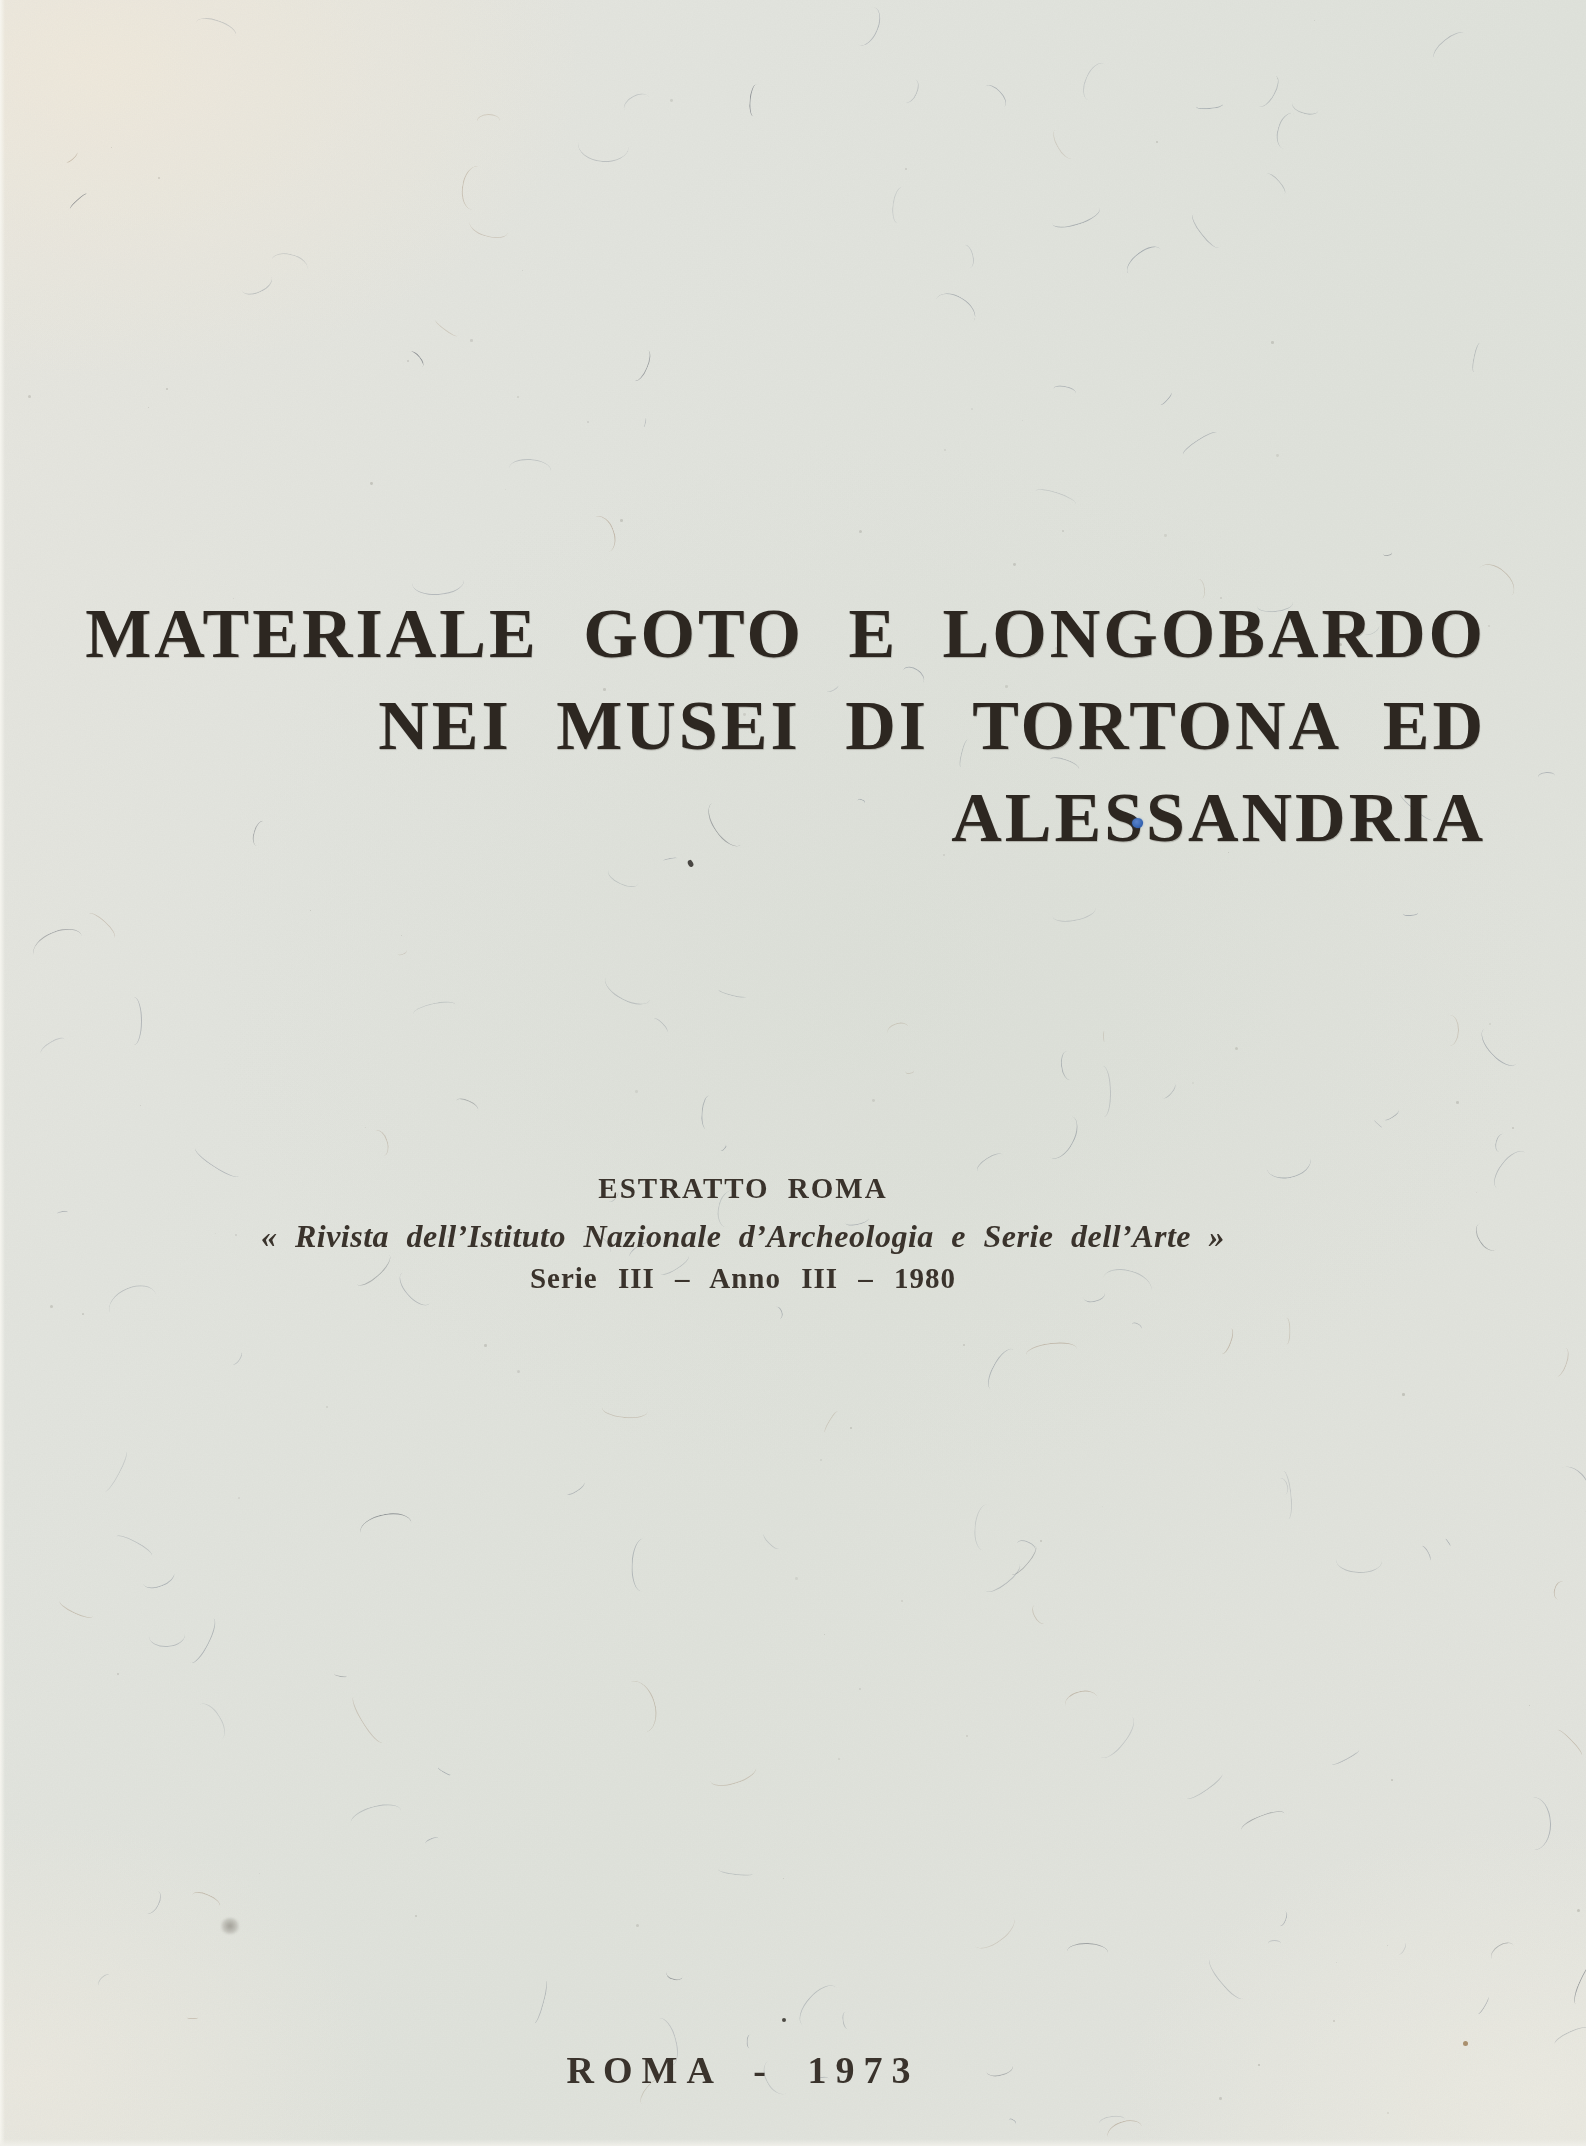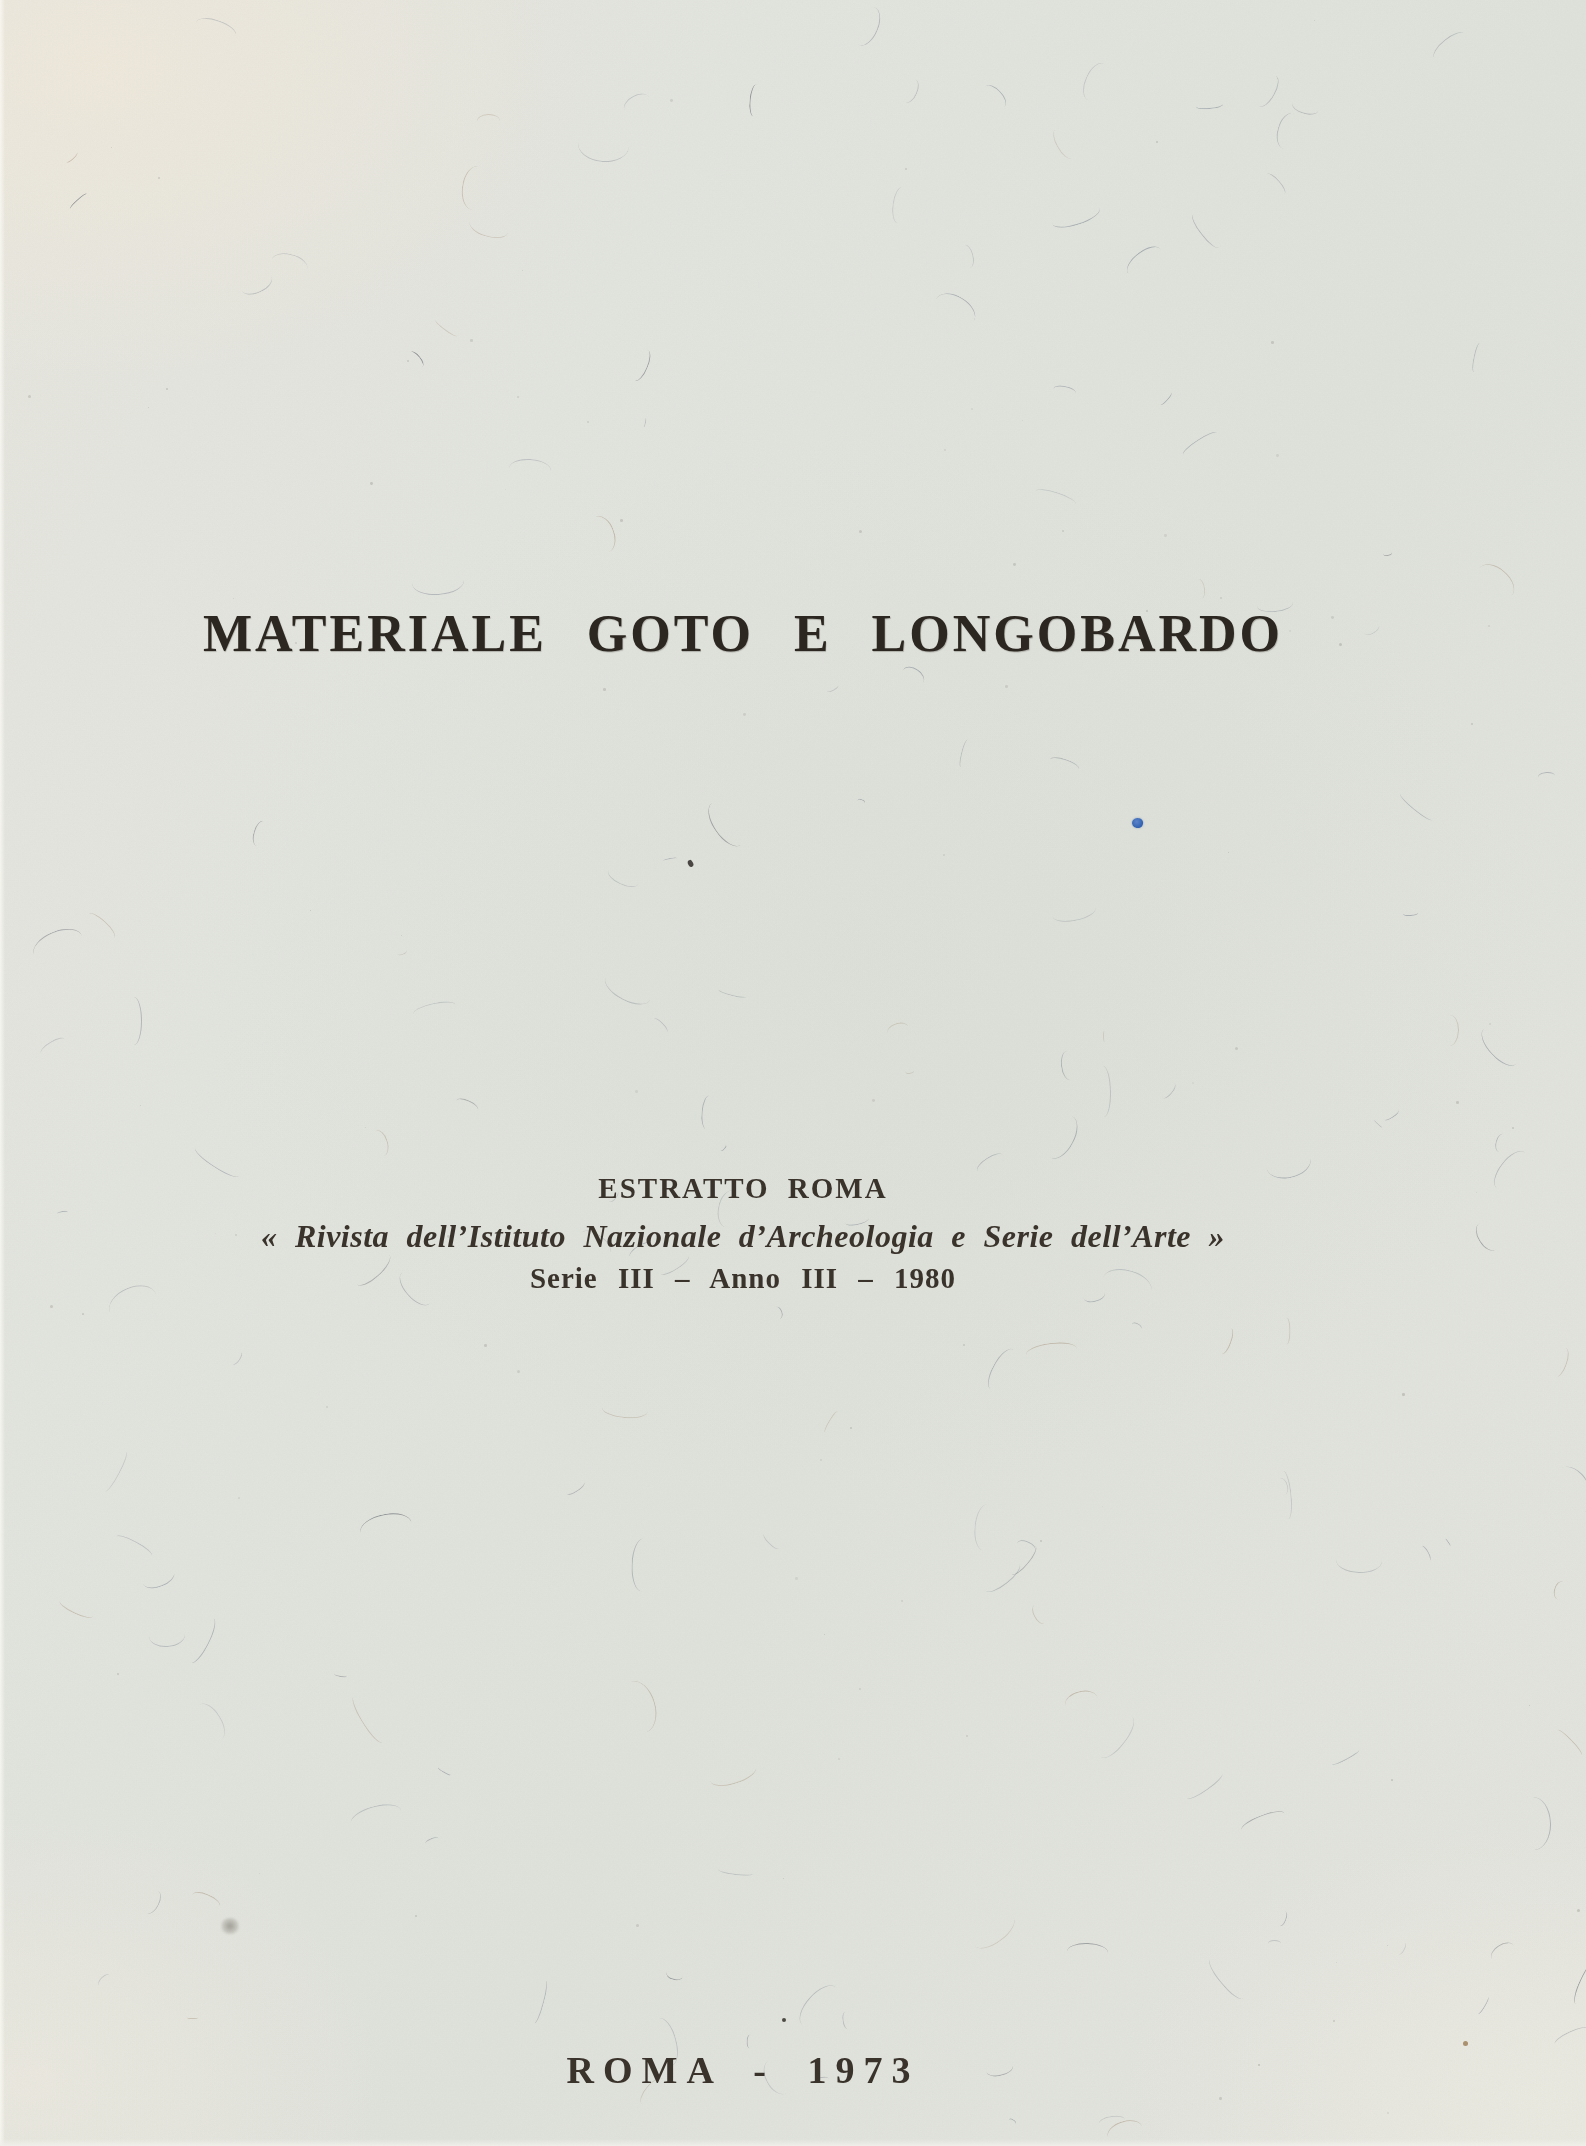--- a/index.html
+++ b/index.html
@@ -47,22 +47,22 @@
     font-weight: 700;
     letter-spacing: 3px;
     word-spacing: 13px;
     color: var(--ink-medium, #3a332c);
   }
   .main-title {
     position: absolute;
     left: 0;
     width: 100%;
     top: 588px;
-    text-align: center;
-    font-size: 52px;
+    text-align: right;
+    font-size: 70px;
     font-weight: 700;
     line-height: 92px;
     letter-spacing: 3px;
     word-spacing: 24px;
     color: var(--ink-dark, #2d2721);
     text-shadow: 0.6px 0.8px 0.8px rgba(45,39,33,0.25);
   }
   .estratto-heading {
     top: 1172px;
     font-size: 29px;
@@ -441,20 +441,21 @@
       <div class="speck" style="left: 238px; top: 1497px; width: 1.6px; height: 1.6px; background: rgba(118, 114, 104, 0.14);"></div>
       <div class="speck" style="left: 783px; top: 1878px; width: 1.2px; height: 1.2px; background: rgba(118, 114, 104, 0.26);"></div>
       <div class="speck" style="left: 1022px; top: 420px; width: 1.2px; height: 1.2px; background: rgba(118, 114, 104, 0.11);"></div>
     </div>
 
   <div class="content">
 
 
     <div class="main-title">
       <div>MATERIALE GOTO E LONGOBARDO</div>
+      <div>NEI MUSEI DI TORTONA ED ALESSANDRIA</div>
     </div>
 
     <div class="line estratto-heading">ESTRATTO ROMA</div>
 
     <div class="line journal-title">« Rivista dell’Istituto Nazionale d’Archeologia e Serie dell’Arte »</div>
 
     <div class="line series-line">Serie III – Anno III – 1980</div>
 
     <div class="line footer-imprint">ROMA - 1973</div>
   </div>

